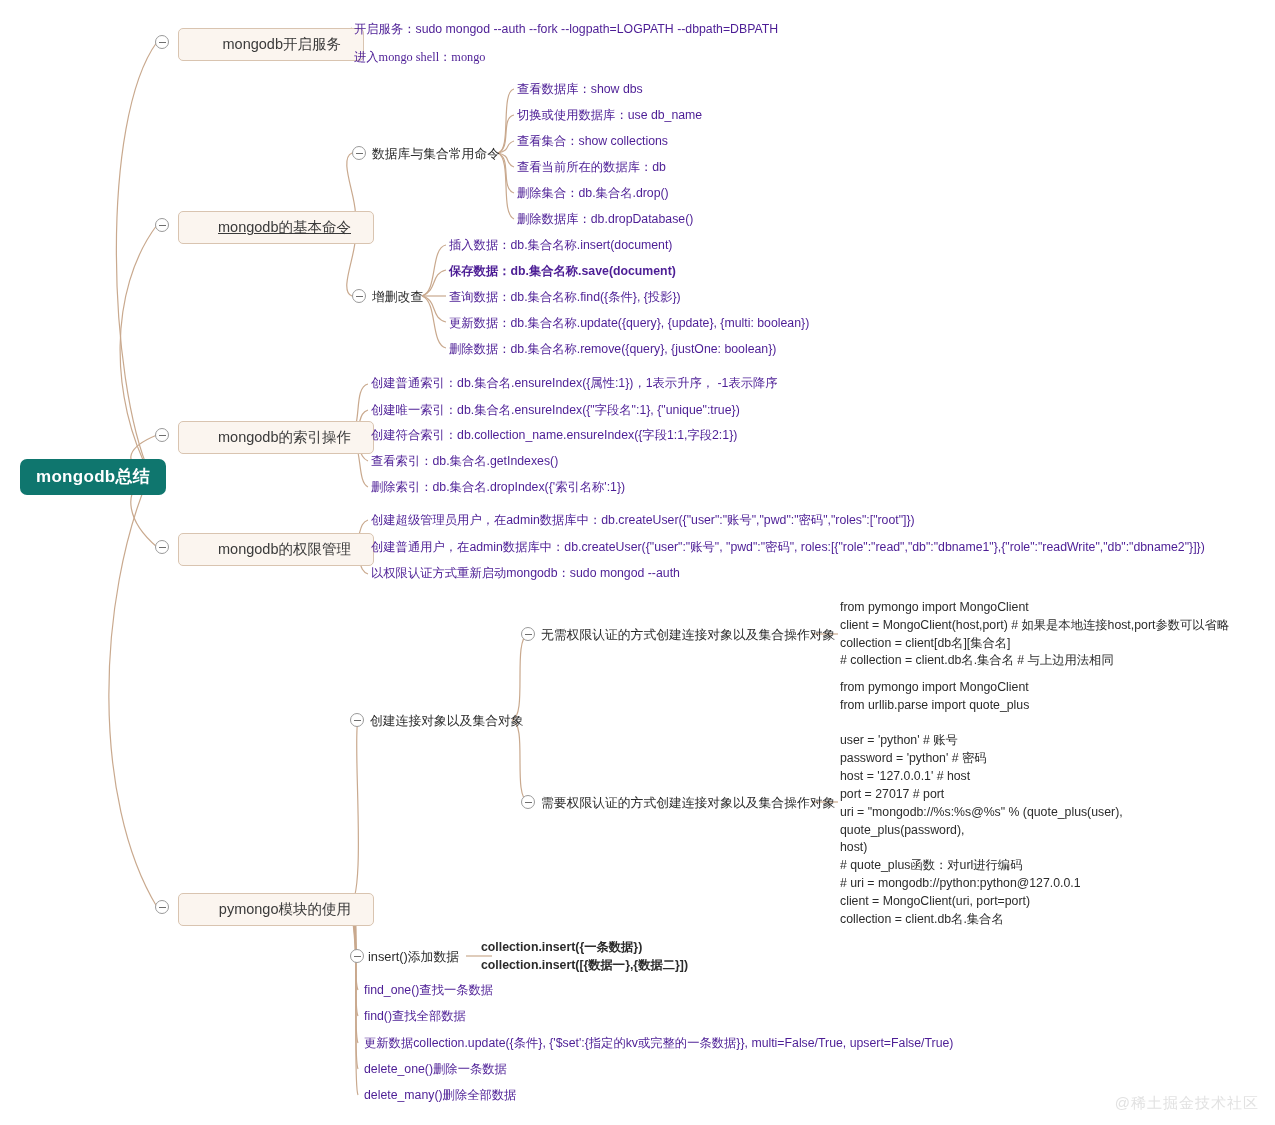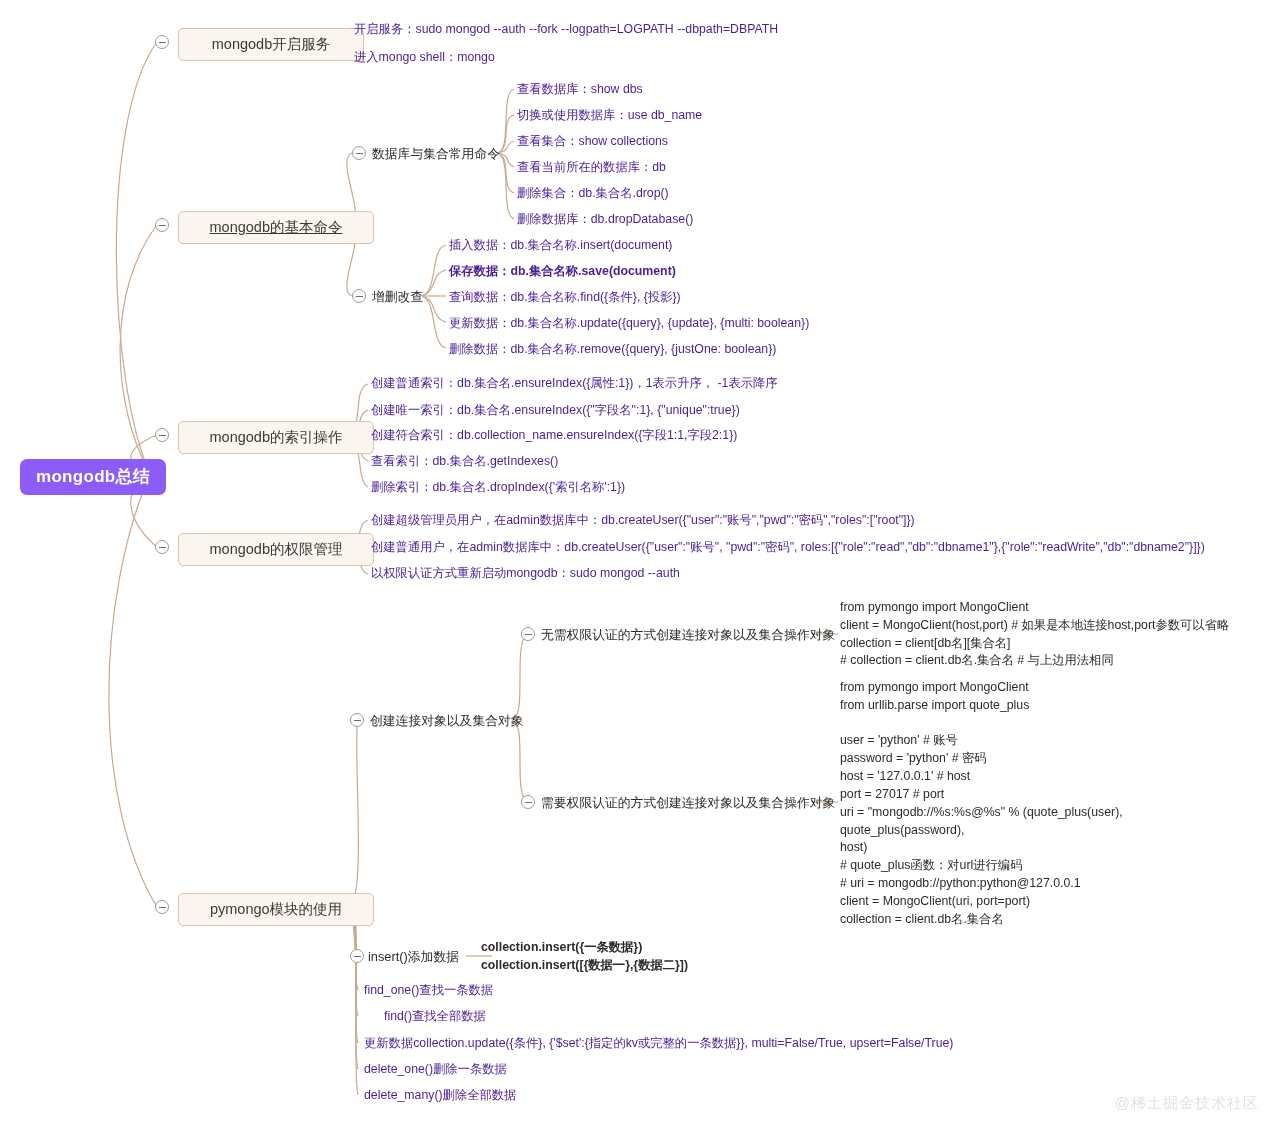--- a/index.html
+++ b/index.html
@@ -28,37 +28,37 @@
   }
 
   
   .node {
     position: absolute;
     white-space: nowrap;
     line-height: 1.25;
   }
 
   .root-node {
-    background: #8b5cf6;
+    background: #0f766e;
     color: #ffffff;
     font-size: 17px;
     font-weight: bold;
     padding: 7px 16px 8px 16px;
     border-radius: 7px;
     letter-spacing: 0.3px;
   }
 
   .branch-node {
     background: #fbf5ef;
     border: 1px solid #d9c4b0;
     color: #3a3a3a;
     font-size: 14.5px;
     padding: 6px 22px 7px 22px;
     border-radius: 5px;
-    text-align: center;
+    text-align: right;
   }
 
   .sub-node {
     color: #2b2b2b;
     font-size: 12.8px;
   }
 
   .leaf-node {
     color: #4c1d95;
     font-size: 12.3px;
@@ -174,21 +174,21 @@
       <path d="M466,956 L492,956"></path>
     </g>
   </svg>
 
   <div class="node root-node" style="left:20px; top:459px;">mongodb总结</div>
 
   <div class="toggle" style="left:155px; top:35px;"></div>
   <div class="node branch-node" style="left:178px; top:28px; width:140px;">mongodb开启服务</div>
 
   <div class="node leaf-node" style="left:354px; top:22px;">开启服务：sudo mongod --auth --fork --logpath=LOGPATH --dbpath=DBPATH</div>
-  <div class="node leaf-node" style="left:354px; top:50px;">进入mongo shell：mongo</div>
+  <div class="node leaf-node" style="left:354px; top:50px;font-family:Liberation Serif, serif;">进入mongo shell：mongo</div>
 
   <div class="toggle" style="left:155px; top:218px;"></div>
   <div class="node branch-node" style="left:178px; top:211px; width:150px;text-decoration:underline;">mongodb的基本命令</div>
 
   <div class="toggle" style="left:352px; top:146px;"></div>
   <div class="node sub-node" style="left:372px; top:146px;">数据库与集合常用命令</div>
 
   <div class="node leaf-node" style="left:517px; top:82px;">查看数据库：show dbs</div>
   <div class="node leaf-node" style="left:517px; top:108px;">切换或使用数据库：use db_name</div>
   <div class="node leaf-node" style="left:517px; top:134px;">查看集合：show collections</div>
@@ -250,20 +250,20 @@
 # uri = mongodb://python:python@127.0.0.1
 client = MongoClient(uri, port=port)
 collection = client.db名.集合名</div>
 
   <div class="toggle" style="left:350px; top:949px;"></div>
   <div class="node sub-node" style="left:368px; top:949px;">insert()添加数据</div>
   <div class="node multi-node" style="left:481px; top:939px;font-weight:bold;">collection.insert({一条数据})
 collection.insert([{数据一},{数据二}])</div>
 
   <div class="node leaf-node" style="left:364px; top:983px;">find_one()查找一条数据</div>
-  <div class="node leaf-node" style="left:384px; top:1009px;">find()查找全部数据</div>
+  <div class="node leaf-node" style="left:364px; top:1009px;">find()查找全部数据</div>
   <div class="node leaf-node" style="left:364px; top:1036px;">更新数据collection.update({条件}, {'$set':{指定的kv或完整的一条数据}}, multi=False/True, upsert=False/True)</div>
   <div class="node leaf-node" style="left:364px; top:1062px;">delete_one()删除一条数据</div>
   <div class="node leaf-node" style="left:364px; top:1088px;text-align:right;">delete_many()删除全部数据</div>
 
   <div id="watermark">@稀土掘金技术社区</div>
 
 </div>
 
 </body></html>

